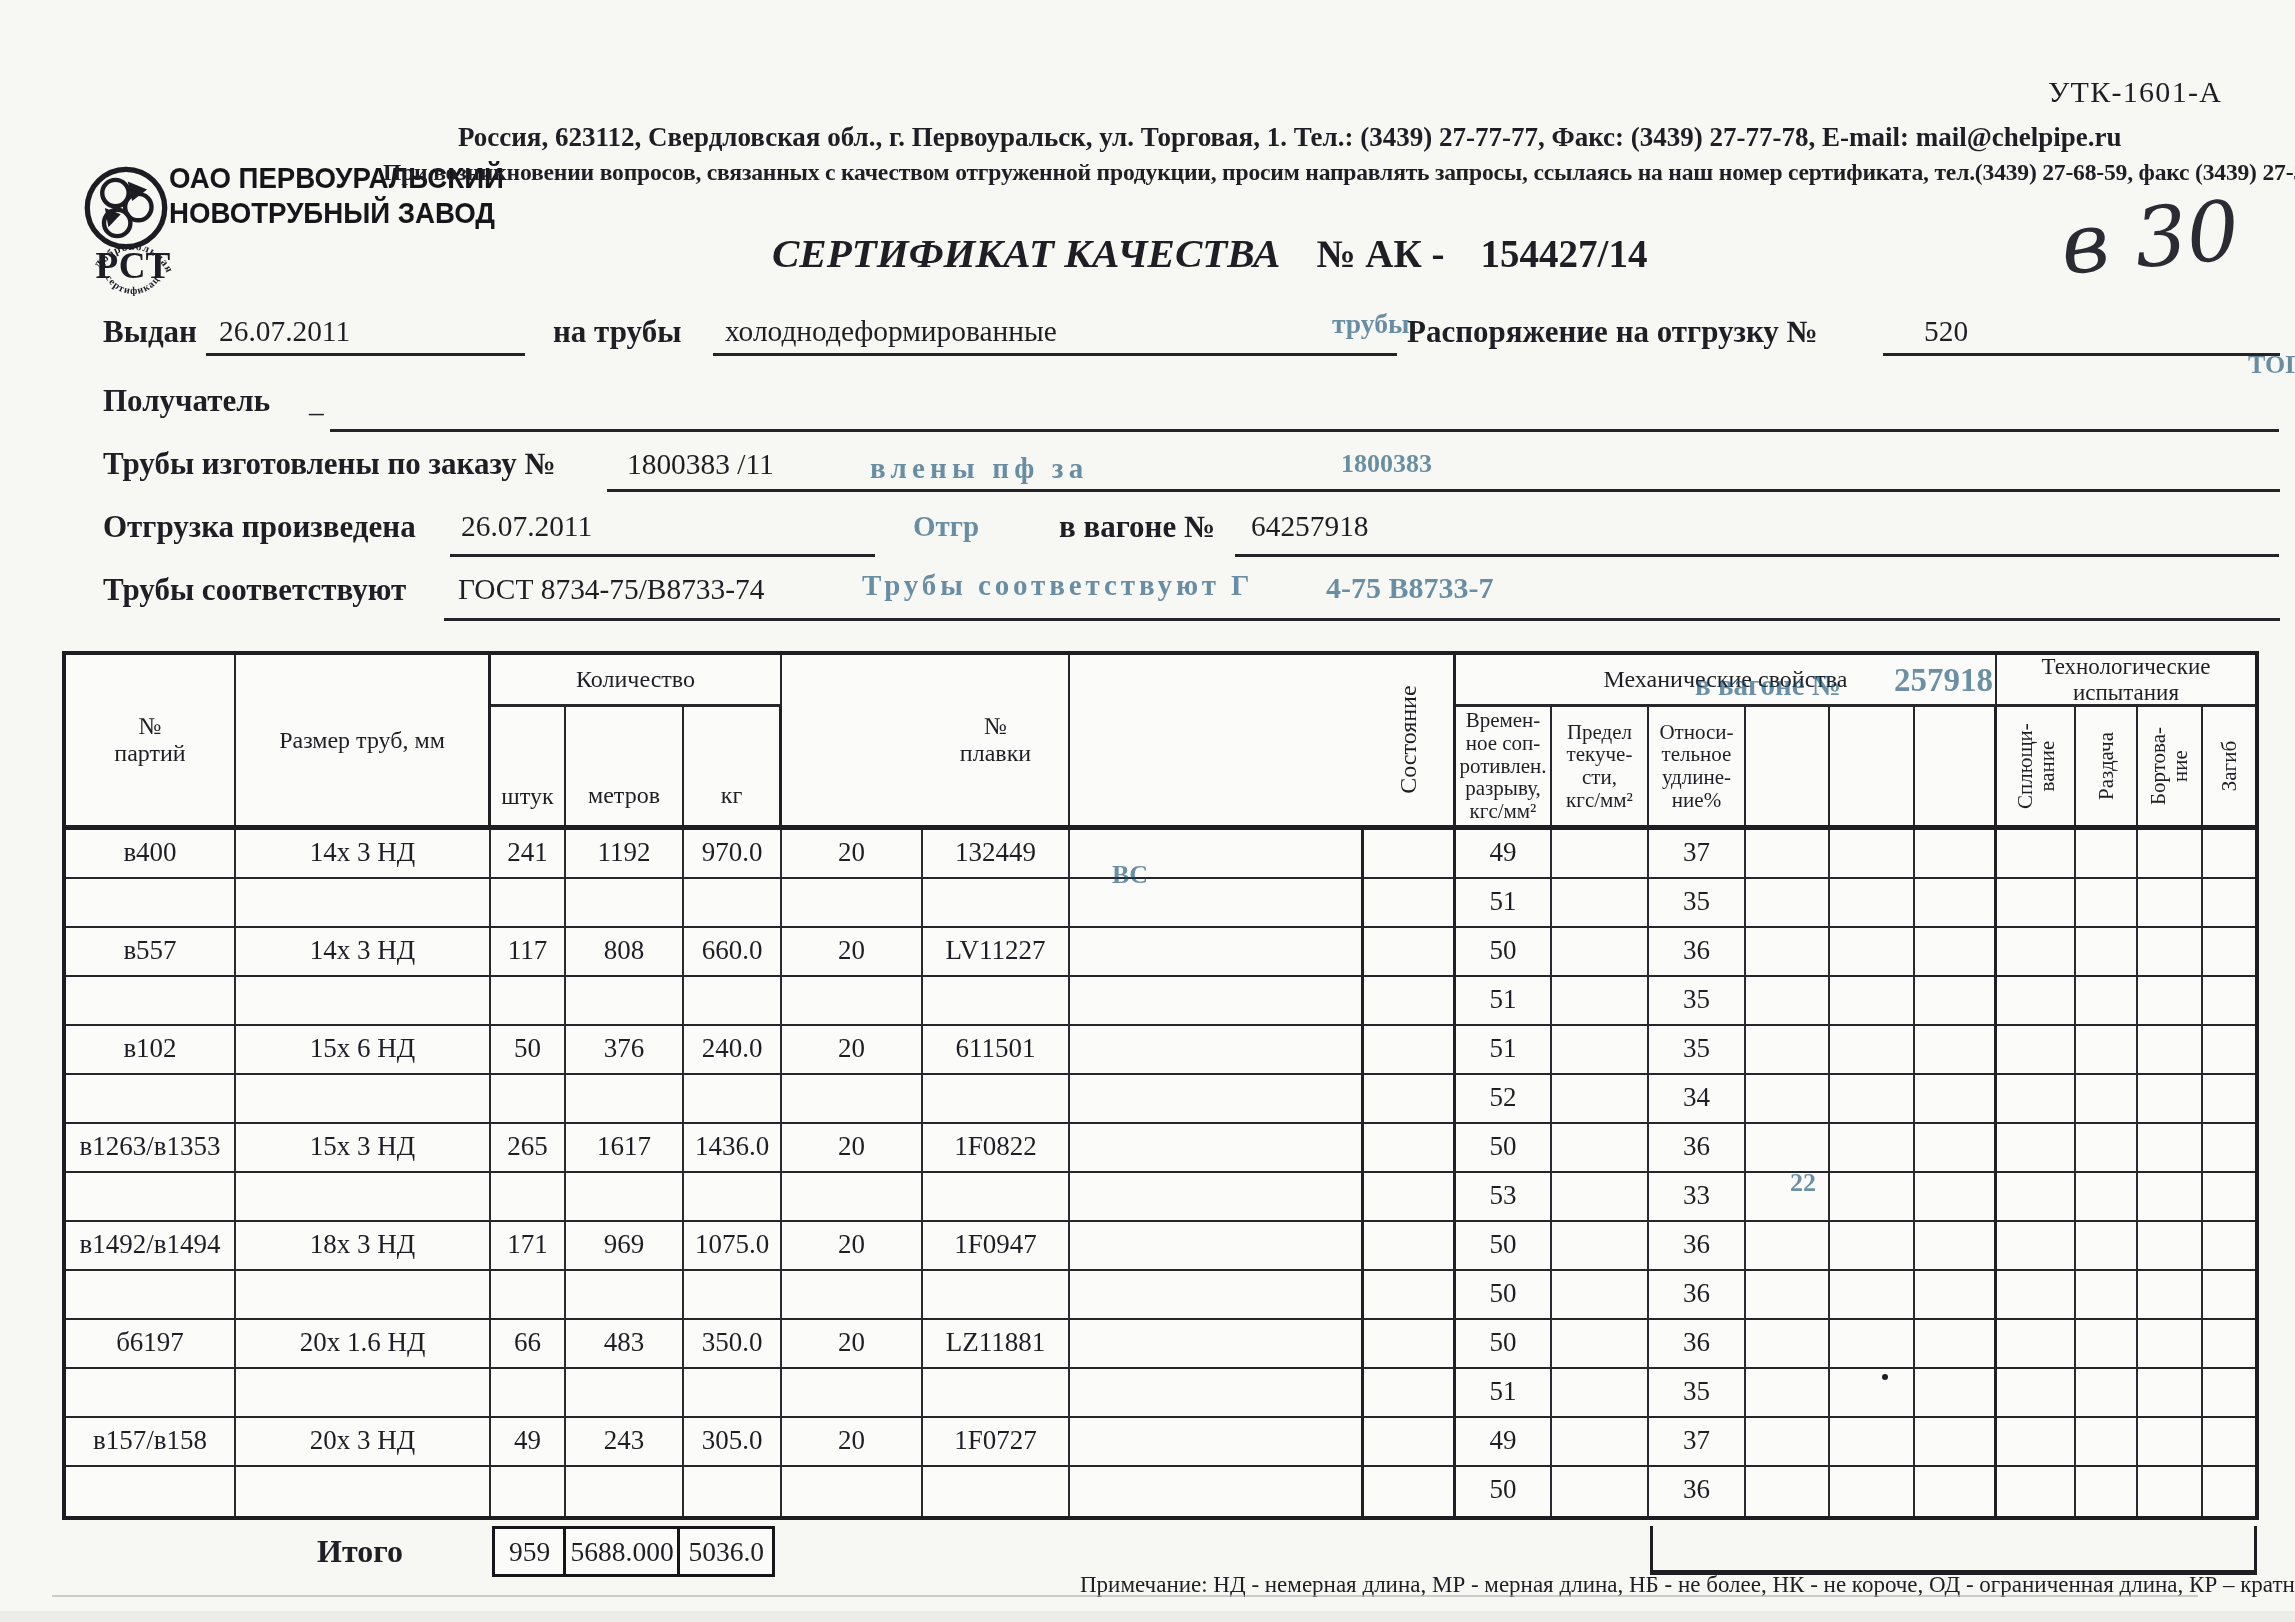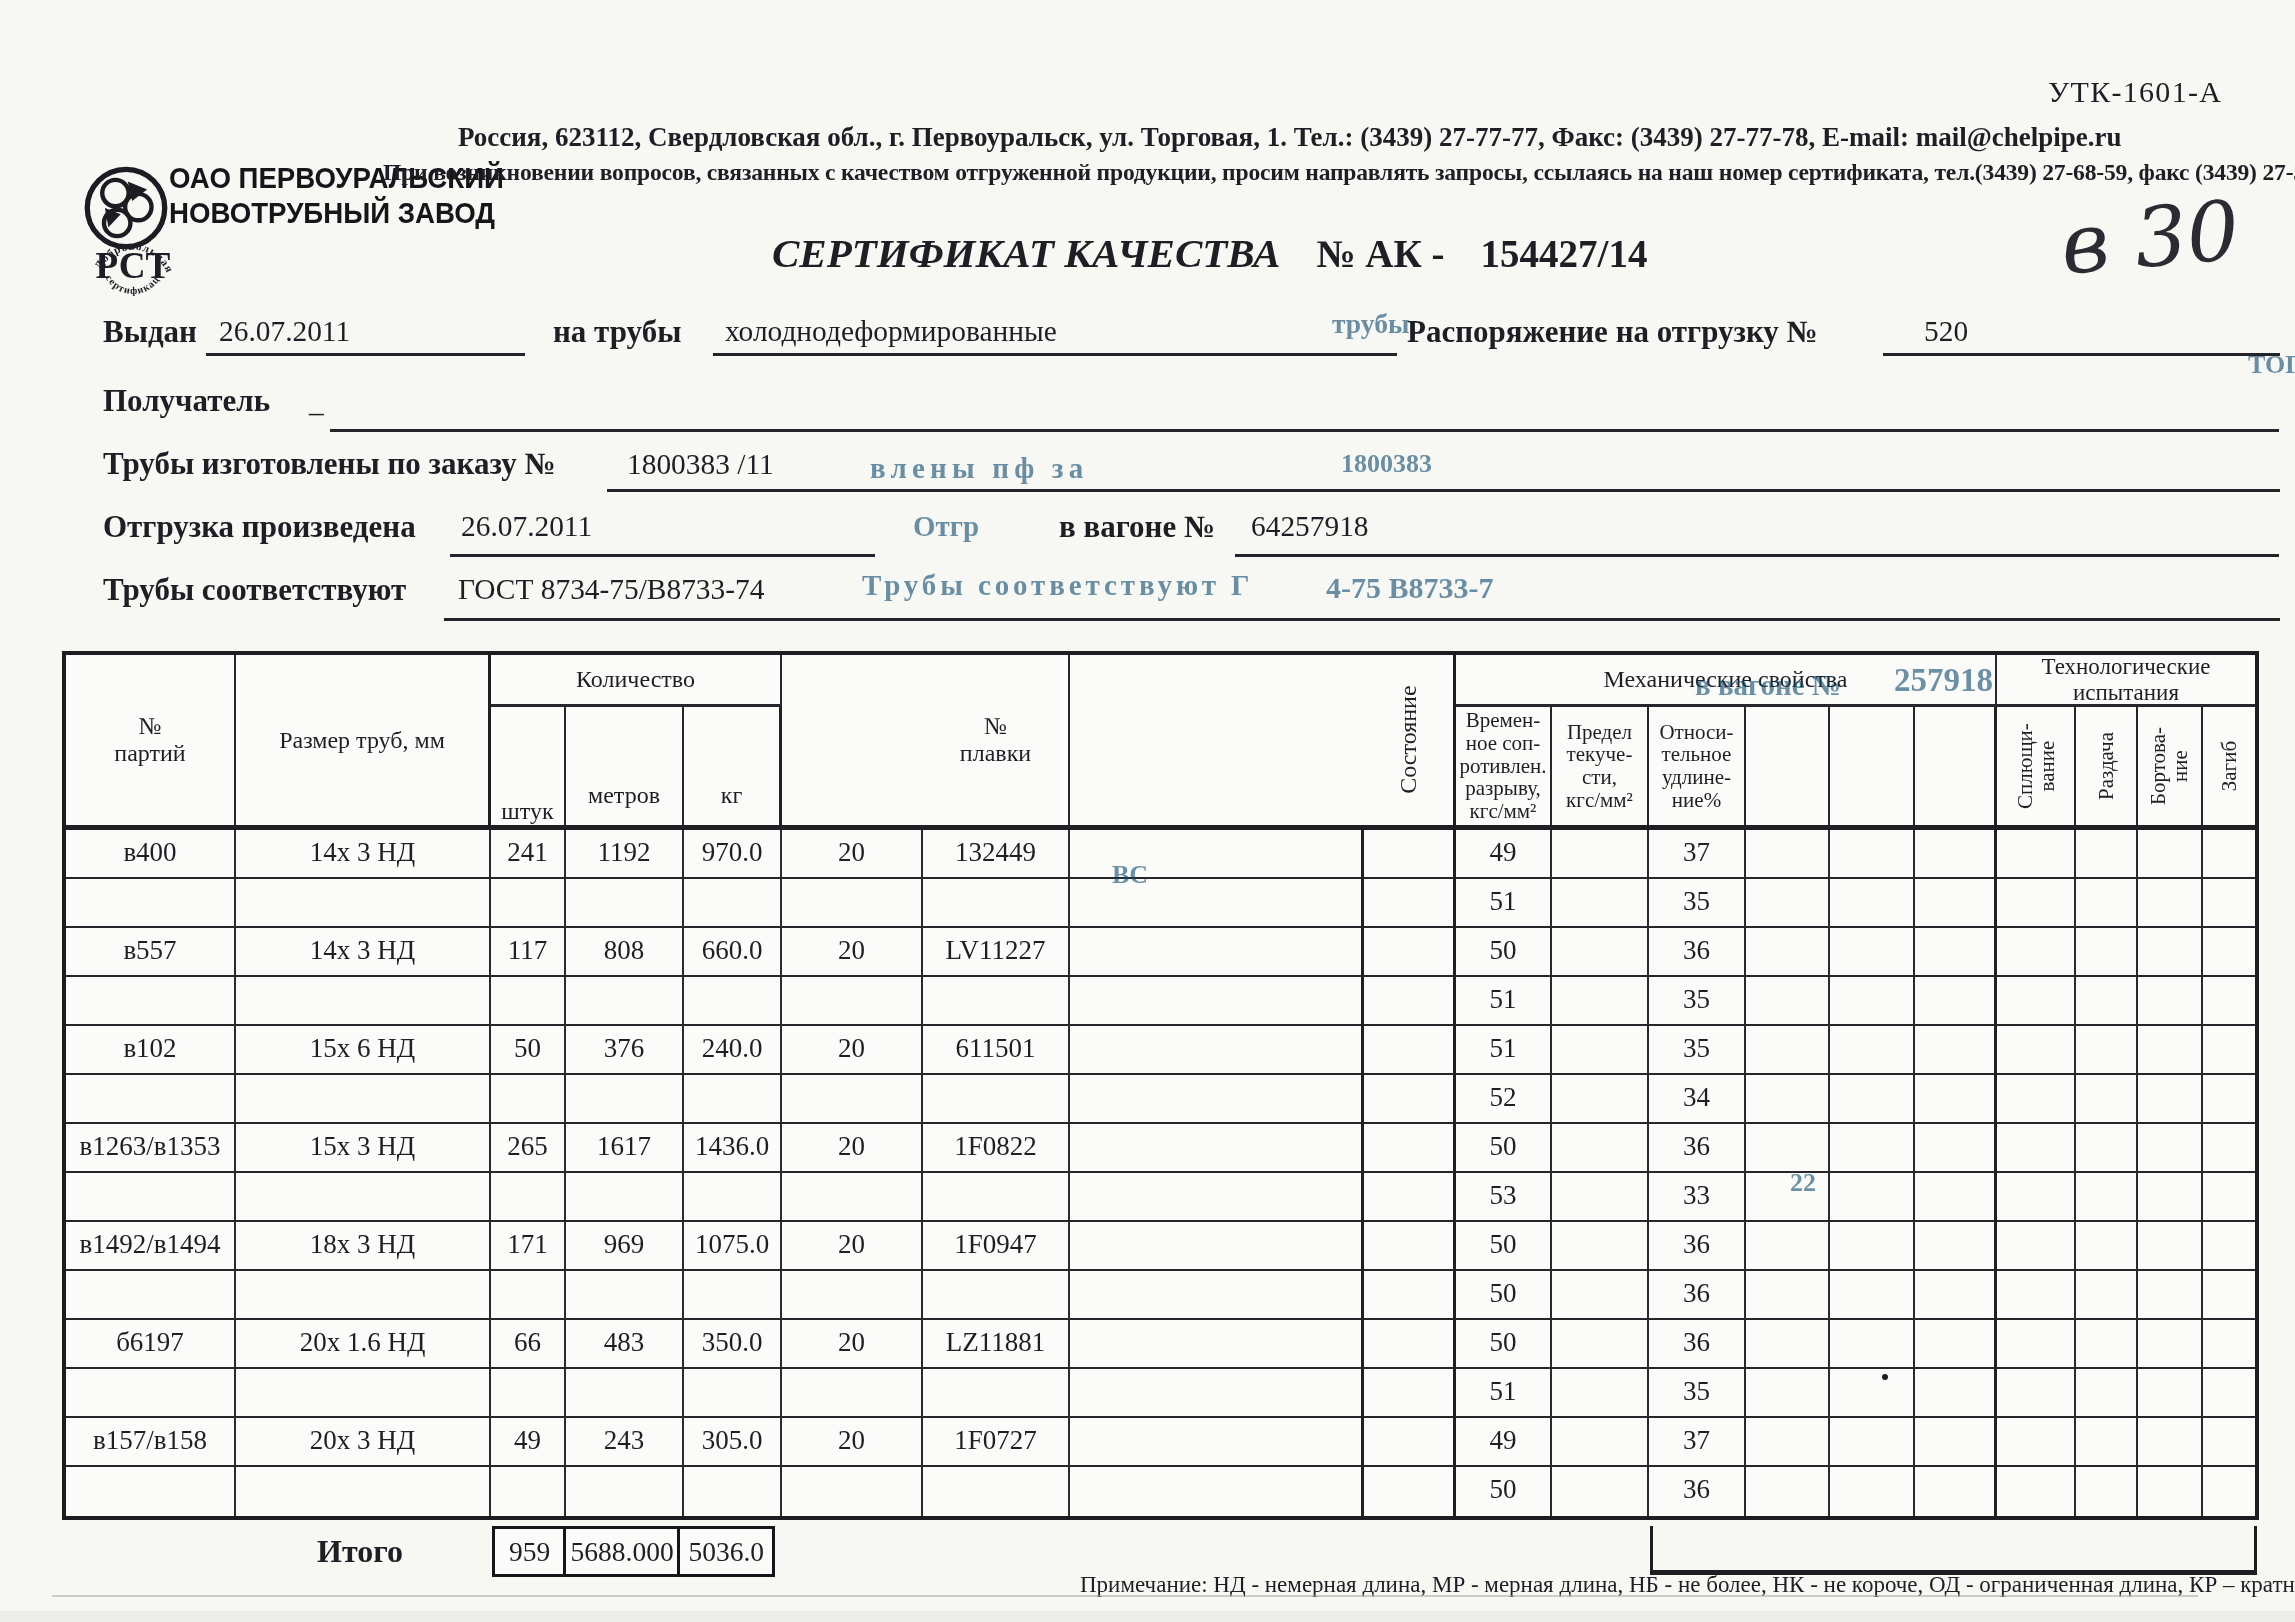--- a/index.html
+++ b/index.html
@@ -114,21 +114,21 @@
 <span class="abs field-label" style="left:103px;top:572px">Трубы соответствуют</span>
 <span class="abs field-val" style="left:458px;top:573px">ГОСТ 8734-75/В8733-74</span>
 <div class="uline" style="left:444px;top:618px;width:1836px"></div>
 
 <div class="tbl">
   <div class="thead">
     <div class="th" style="grid-area:1/1/3/2">№
 партий</div>
     <div class="th hv" style="grid-area:1/2/3/3">Размер труб, мм</div>
     <div class="th grp" style="grid-area:1/3/2/6">Количество</div>
-    <div class="th" style="grid-area:2/3/3/4;align-items:flex-end;padding-bottom:0">штук</div>
+    <div class="th" style="grid-area:2/3/3/4;align-items:flex-end;padding-bottom:15px">штук</div>
     <div class="th" style="grid-area:2/4/3/5;align-items:flex-end;padding-bottom:16.4px">метров</div>
     <div class="th hv" style="grid-area:2/5/3/6;align-items:flex-end;padding-bottom:16.4px">кг</div>
     <div class="th" style="grid-area:1/7/3/8">№
 плавки</div>
     <div class="th hv vert" style="grid-area:1/9/3/10"><span>Состояние</span></div>
     <div class="th grp" style="grid-area:1/10/2/16">Механические свойства</div>
     <div class="th sm" style="grid-area:2/10/3/11">Времен-
 ное соп-
 ротивлен.
 разрыву,

